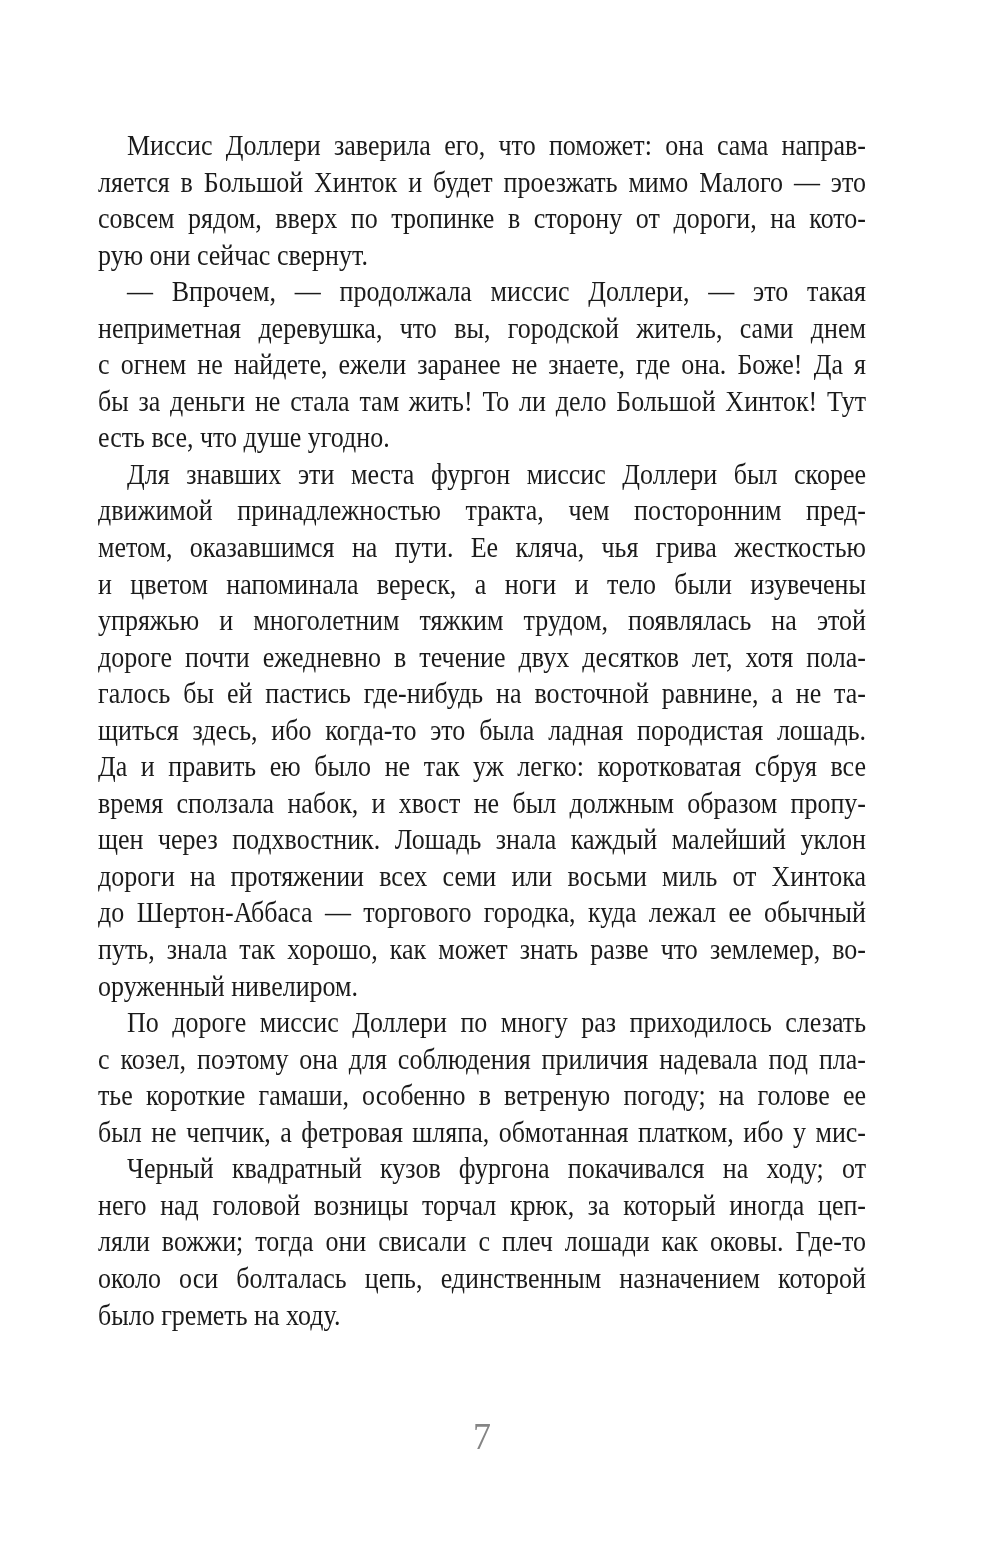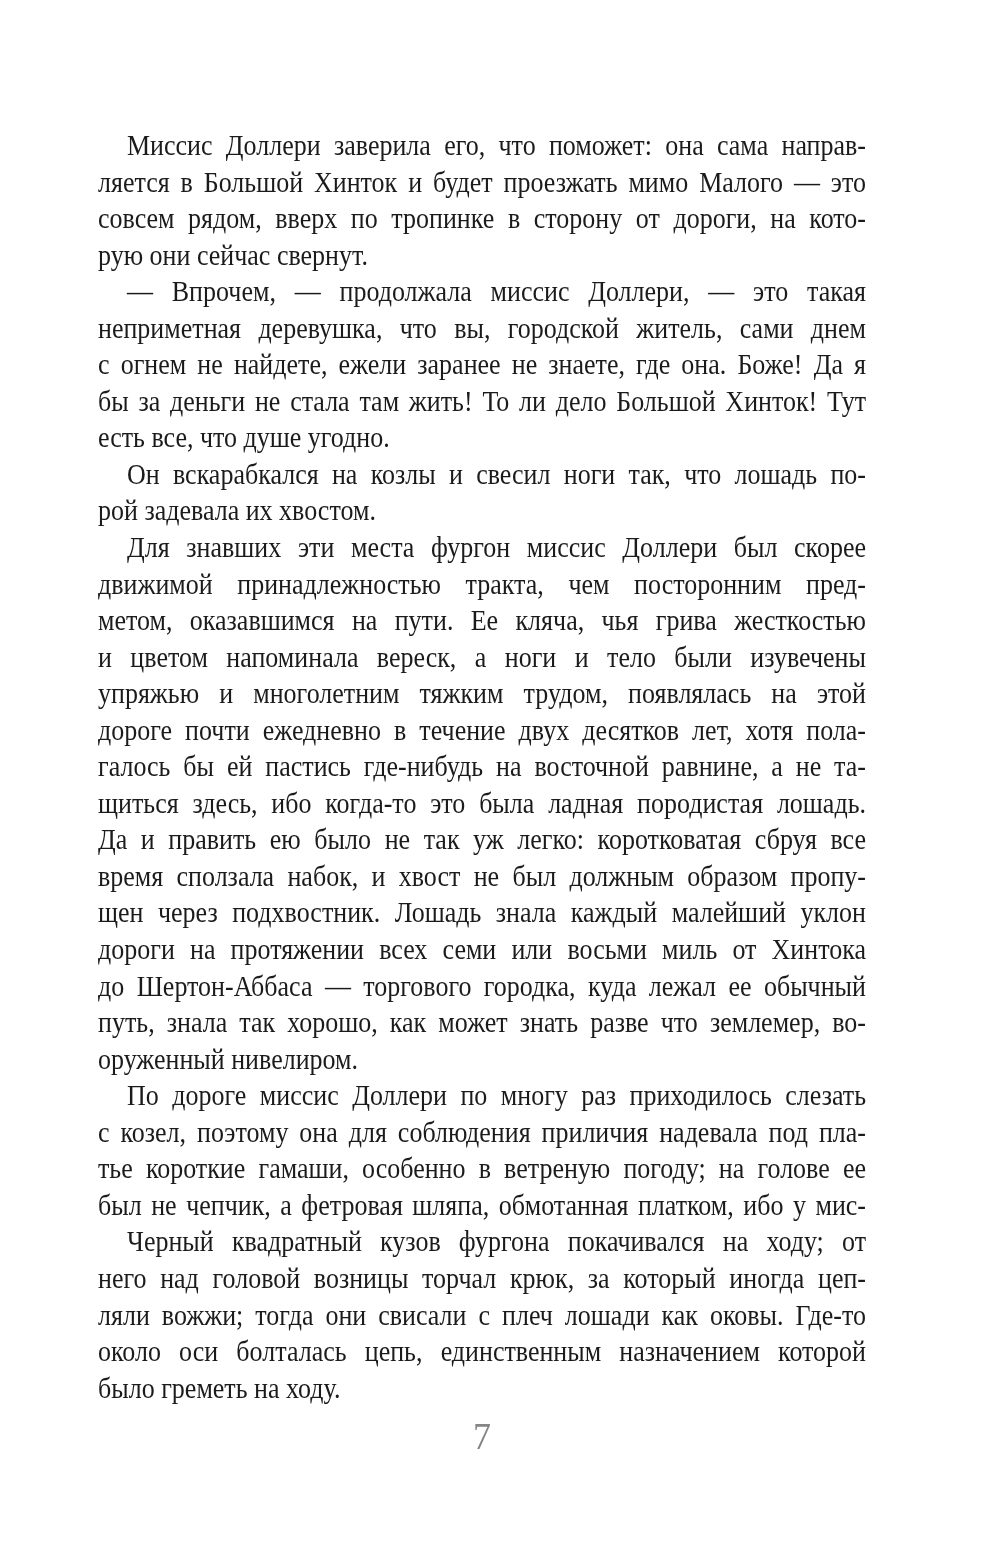--- a/index.html
+++ b/index.html
@@ -61,24 +61,20 @@
         <div class="line end">рую они сейчас свернут.</div>
       </div>
       <div class="paragraph">
         <div class="line first">— Впрочем, — продолжала миссис Доллери, — это такая</div>
         <div class="line">неприметная деревушка, что вы, городской житель, сами днем</div>
         <div class="line">с огнем не найдете, ежели заранее не знаете, где она. Боже! Да я</div>
         <div class="line">бы за деньги не стала там жить! То ли дело Большой Хинток! Тут</div>
         <div class="line end">есть все, что душе угодно.</div>
       </div>
       <div class="paragraph">
-        <div class="line first">Он вскарабкался на козлы и свесил ноги так, что лошадь по-</div>
-        <div class="line end">рой задевала их хвостом.</div>
-      </div>
-      <div class="paragraph">
         <div class="line first">Для знавших эти места фургон миссис Доллери был скорее</div>
         <div class="line">движимой принадлежностью тракта, чем посторонним пред-</div>
         <div class="line">метом, оказавшимся на пути. Ее кляча, чья грива жесткостью</div>
         <div class="line">и цветом напоминала вереск, а ноги и тело были изувечены</div>
         <div class="line">упряжью и многолетним тяжким трудом, появлялась на этой</div>
         <div class="line">дороге почти ежедневно в течение двух десятков лет, хотя пола-</div>
         <div class="line">галось бы ей пастись где-нибудь на восточной равнине, а не та-</div>
         <div class="line">щиться здесь, ибо когда-то это была ладная породистая лошадь.</div>
         <div class="line">Да и править ею было не так уж легко: коротковатая сбруя все</div>
         <div class="line">время сползала набок, и хвост не был должным образом пропу-</div>

